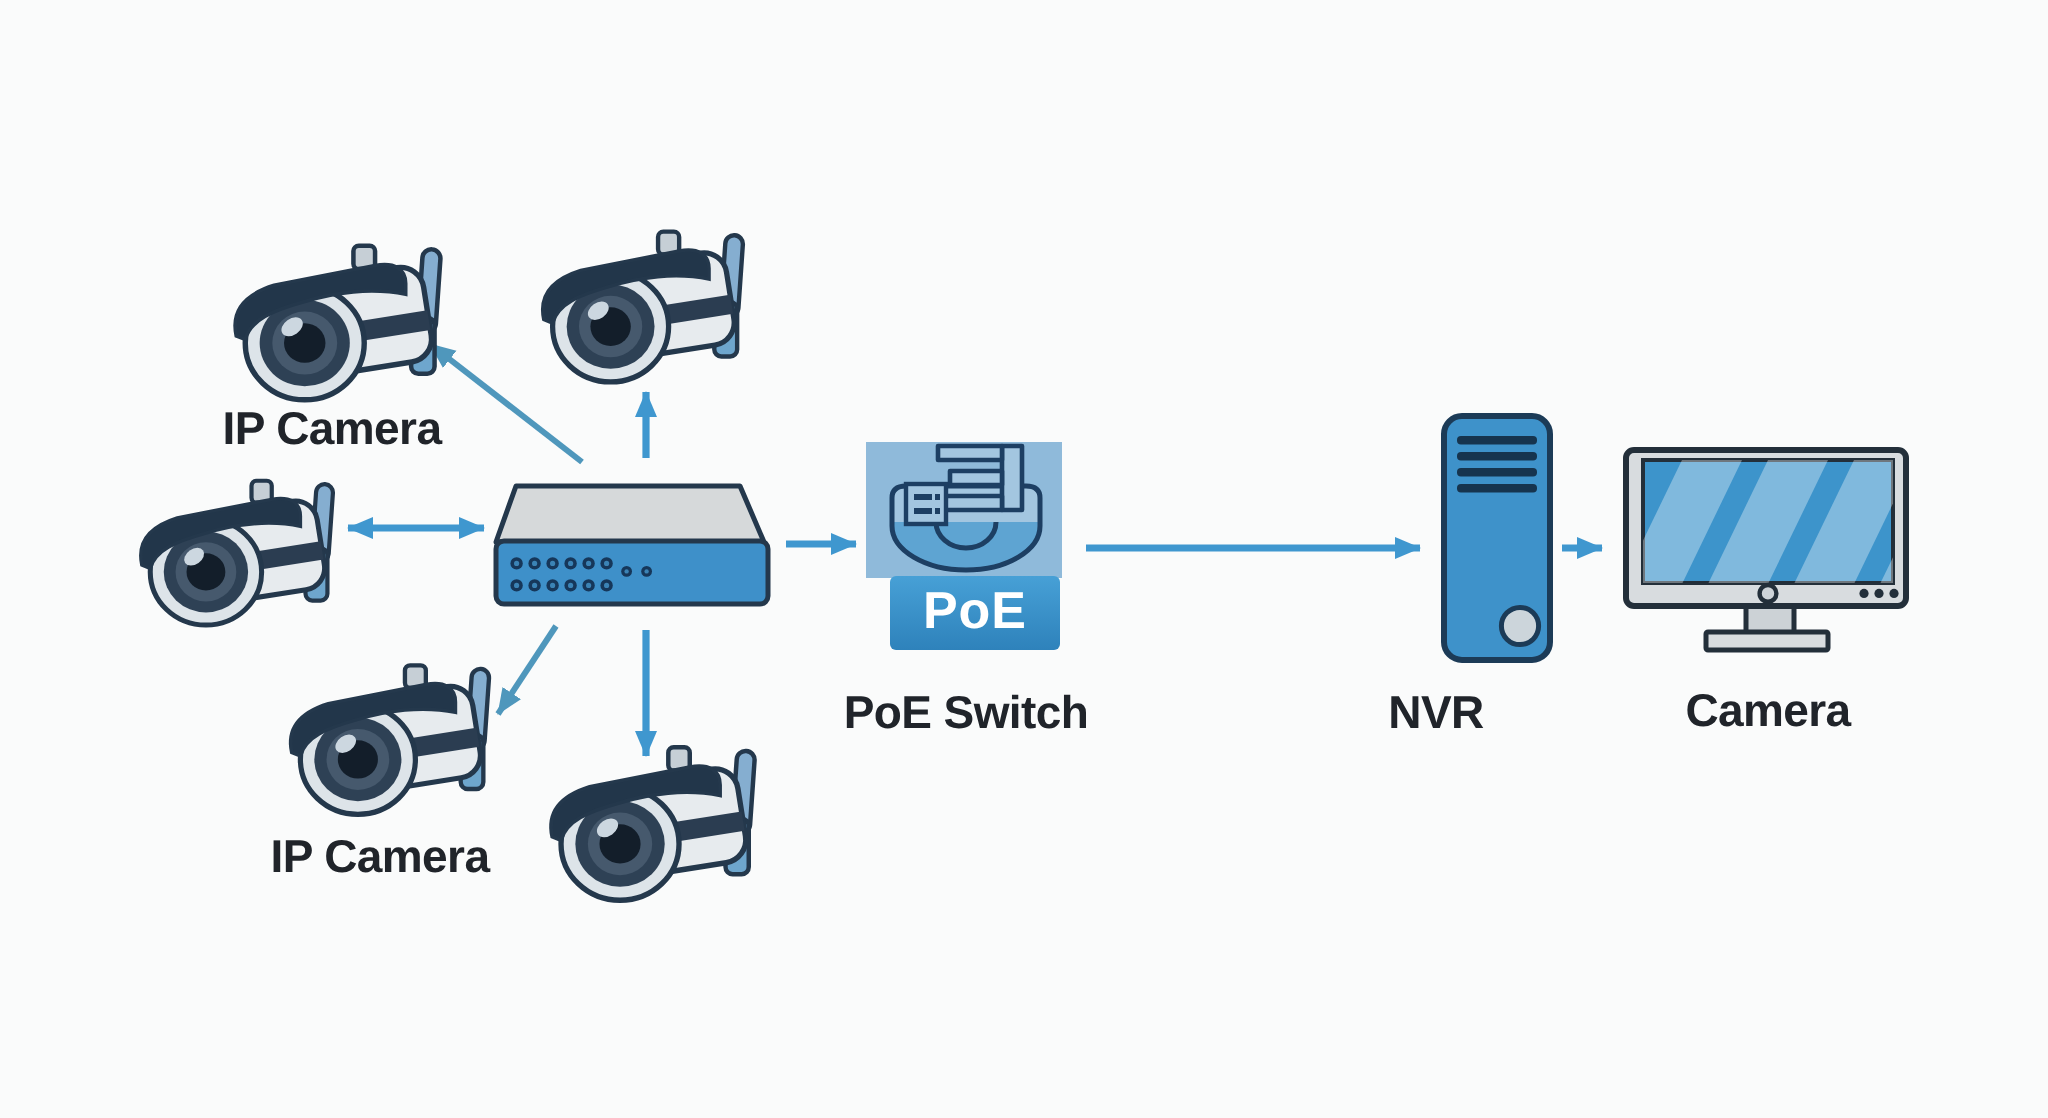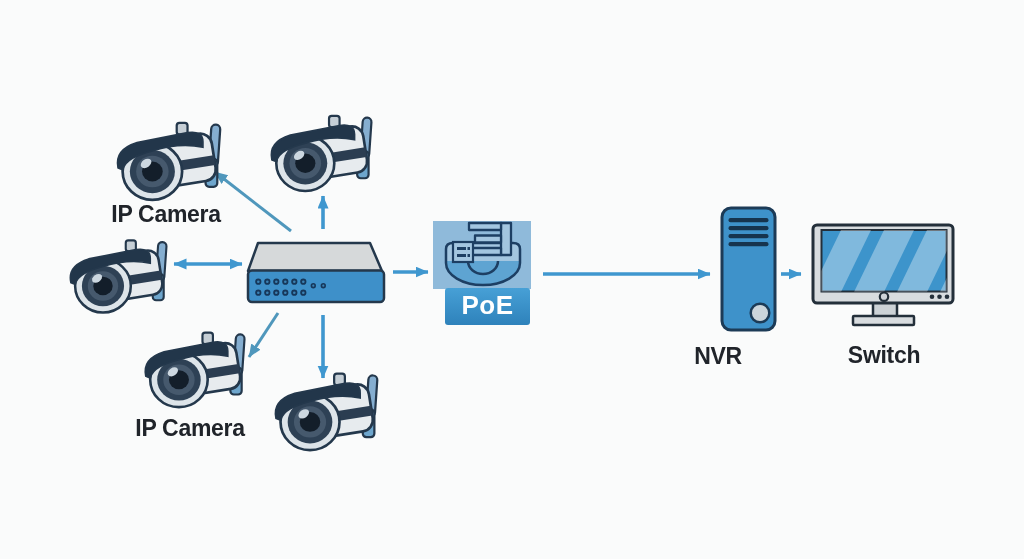--- a/index.html
+++ b/index.html
@@ -186,16 +186,17 @@
     <circle cx="73" cy="73.7" r="4.2" fill="#cdd3d8" stroke="#232f3a" stroke-width="2.2"></circle>
     <g fill="#232f3a">
       <circle cx="121" cy="73.7" r="2.3"></circle>
         <circle cx="128.5" cy="73.7" r="2.3"></circle>
         <circle cx="136" cy="73.7" r="2.3"></circle>
     </g>
   </svg>
 
   <div class="node-label" style="left:166px;top:201px">IP Camera</div>
   <div class="node-label" style="left:190px;top:415px">IP Camera</div>
+  <div class="node-label" style="left:483px;top:343px">PoE Switch</div>
   <div class="node-label" style="left:718px;top:343px">NVR</div>
-  <div class="node-label" style="left:884px;top:342px">Switch</div>
+  <div class="node-label" style="left:884px;top:342px">Camera</div>
 
 </div>
 
 </body></html>

